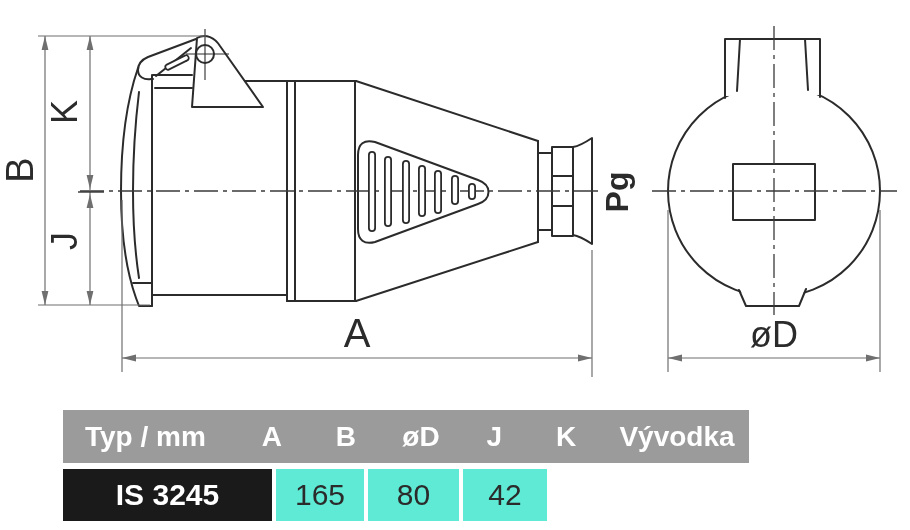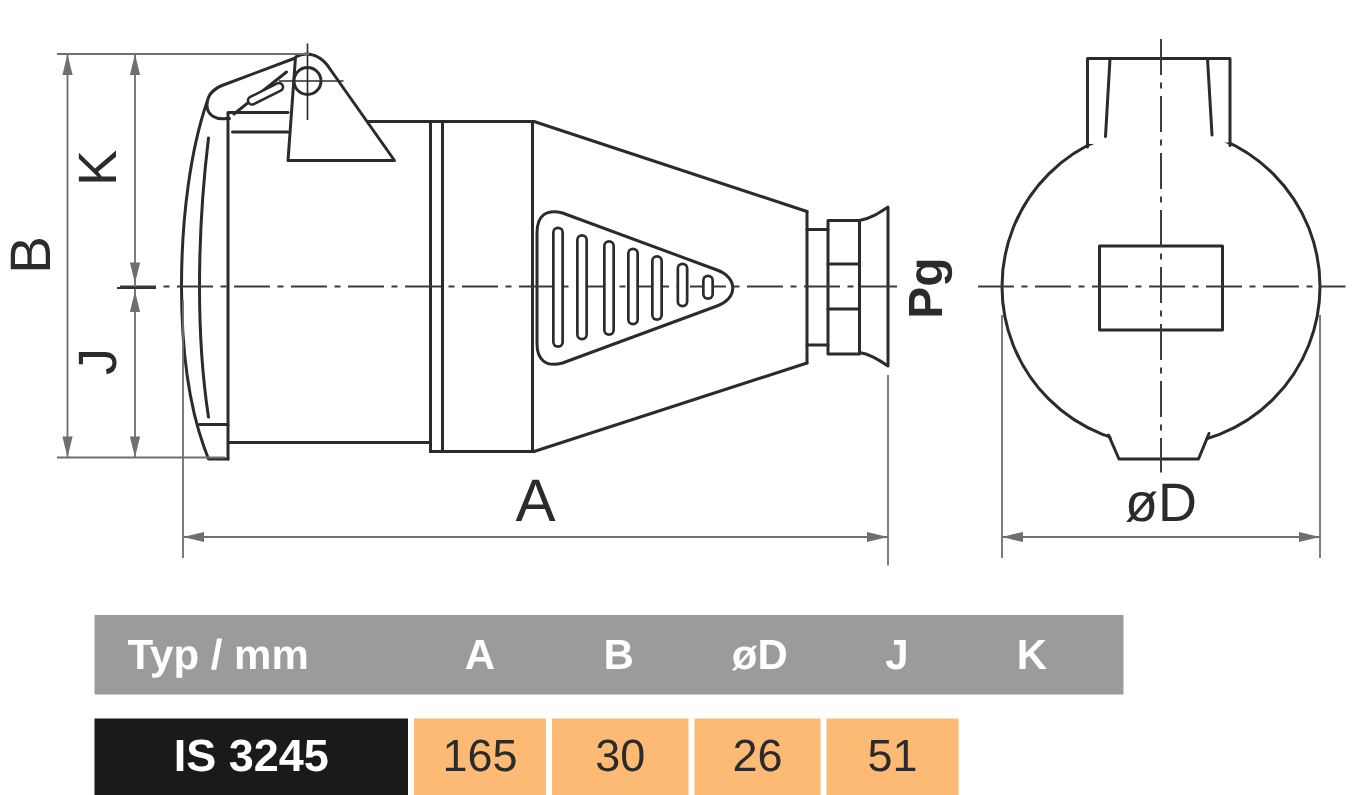--- a/index.html
+++ b/index.html
@@ -4,27 +4,27 @@
 <style>
   html,body{margin:0;padding:0;background:#ffffff;}
   #canvas{position:relative;width:910px;height:530px;background:#ffffff;overflow:hidden;
           font-family:"Liberation Sans", sans-serif;}
   #drawing{position:absolute;left:0;top:0;}
   .dimtext{font-family:"Liberation Sans", sans-serif;fill:#2b2b2b;}
   
   #spec-table{position:absolute;left:23px;top:410px;width:686px;padding-left:40px;}
   .trow{display:flex;gap:4px;}
   .thead{background:#9b9b9b;height:53px;}
-  .tbody{margin-top:16px;height:52px;}
+  .tbody{margin-top:6px;height:52px;}
   .cell{display:flex;align-items:center;justify-content:center;line-height:1;}
   .c0{width:209px;} .c1{width:88px;} .c2{width:89px;} .c3{width:91px;}
   .c4{width:84px;}  .c5{width:88px;} .c6{width:182px;}
   .thead .cell{color:#ffffff;font-weight:700;font-size:28px;}
   .thead .c0{justify-content:flex-start;padding-left:22px;width:187px;}
-  .tbody .cell{background:#fdba74;color:#2b2b2b;font-size:30px;}
+  .tbody .cell{background:#5eead4;color:#2b2b2b;font-size:30px;}
   .tbody .c0{background:#1a1a1a;color:#ffffff;font-weight:700;}
 </style>
 </head>
 <body>
 
 <div id="canvas">
 
   <svg id="drawing" width="910" height="405" viewBox="0 0 910 405">
 
     <g stroke="#2b2b2b" stroke-width="2" fill="none" stroke-linejoin="round" stroke-linecap="round">
@@ -148,23 +148,23 @@
   </svg>
 
   <div id="spec-table">
     <div class="trow thead">
       <div class="cell c0">Typ / mm</div>
       <div class="cell c1">A</div>
       <div class="cell c2">B</div>
       <div class="cell c3">øD</div>
       <div class="cell c4">J</div>
       <div class="cell c5">K</div>
+      <div class="cell c6">Vývodka</div>
     </div>
     <div class="trow tbody">
       <div class="cell c0">IS 3245</div>
       <div class="cell c1">165</div>
-      <div class="cell c3">30</div>
-      <div class="cell c4">26</div>
-      <div class="cell c5">51</div>
+      <div class="cell c3">80</div>
+      <div class="cell c4">42</div>
     </div>
   </div>
 
 </div>
 
 </body></html>

